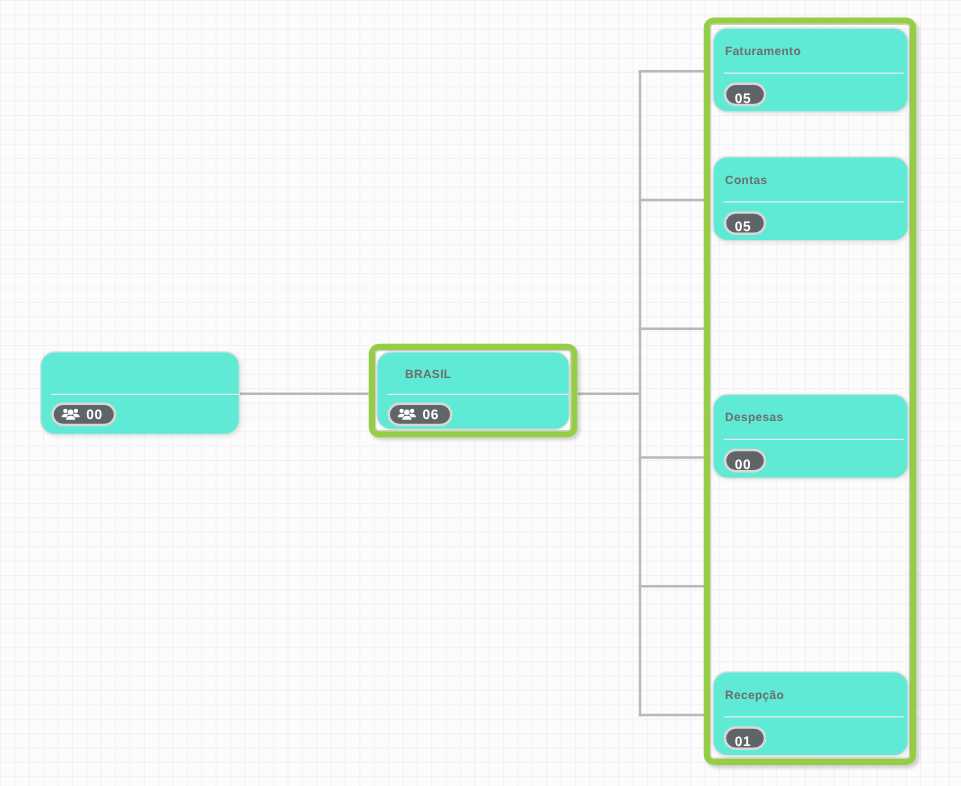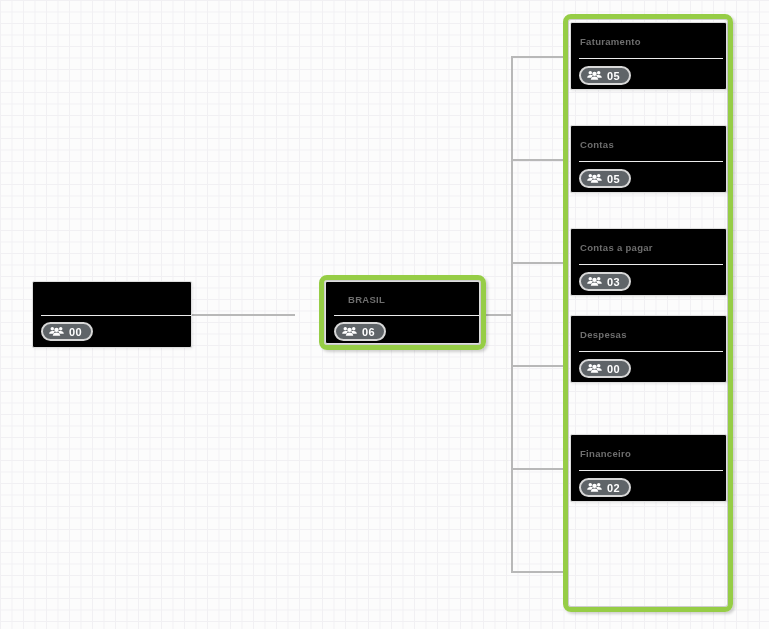--- a/index.html
+++ b/index.html
@@ -30,23 +30,23 @@
   .conn.v{width:2px;}
   #c-root-brasil{left:192px;top:314px;width:103px;}
   #c-brasil-trunk{left:462px;top:314px;width:50px;}
   #c-trunk{left:511px;top:56px;height:517px;}
   .stub{left:511px;width:53px;}
   #stub-0{top:56px;}  #stub-1{top:159px;} #stub-2{top:262px;}
   #stub-3{top:365px;} #stub-4{top:468px;} #stub-5{top:571px;}
   
   .card{
     position:absolute;
-    background:#000000;
+    background:#5eead4;
     border:1px solid var(--card-border);
-    border-radius:2px;
+    border-radius:12px;
     box-shadow:1px 1px 3px rgba(0,0,0,.08);
   }
   .card .title{
     position:absolute;top:12px;left:9px;
     font-size:9.5px;font-weight:600;letter-spacing:.3px;
     color:var(--title-color);white-space:nowrap;
   }
   .card .divider{
     position:absolute;left:8px;right:0;height:1px;
     background:var(--divider);
@@ -66,31 +66,31 @@
   #node-root{left:32px;top:281px;width:160px;height:67px;}
   #node-root .divider{top:33px;}
   #node-root .badge{top:40px;}
   
   .green-wrap{
     position:absolute;
     border:5px solid var(--selection-green);
     border-radius:8px;
     box-shadow:inset 0 0 0 1px #cdcdcd, 2px 2px 3px rgba(0,0,0,.18);
   }
-  #brasil-wrap{left:295px;top:275px;width:167px;height:75px;margin-left:24px;}
+  #brasil-wrap{left:295px;top:275px;width:167px;height:75px;}
   #node-brasil{left:1px;top:1px;width:155px;height:63px;box-shadow:none;}
   #node-brasil .title{top:12px;left:22px;}
   #node-brasil .divider{top:33px;left:8px;right:0;}
   #node-brasil .badge{top:40px;}
   
   #dept-wrap{left:563px;top:14px;width:170px;height:598px;}
   .dept{left:2px;width:157px;height:68px;}
   .dept .title{top:13px;}
   .dept .divider{top:35px;left:8px;right:3px;}
-  .dept .badge{top:43px;}
+  .dept .badge{top:43px;flex-direction:column;}
 </style>
 </head>
 <body>
 
 <div style="position:absolute;inset:0;">
 
   <div class="conn h" id="c-root-brasil"></div>
   <div class="conn h" id="c-brasil-trunk"></div>
   <div class="conn v" id="c-trunk"></div>
   <div class="conn h stub" id="stub-0"></div>
@@ -160,63 +160,48 @@
             <circle cx="12.6" cy="2.9" r="1.9"></circle>
           <path d="M3.4 5.5C1.5 5.5.2 6.6 0 8.4h4.7c.2-1.2.9-2 1.7-2.5-.8-.3-1.8-.4-3-.4z"></path>
           <path d="M12.6 5.5c1.9 0 3.2 1.1 3.4 2.9h-4.7c-.2-1.2-.9-2-1.7-2.5.8-.3 1.8-.4 3-.4z"></path>
           <circle cx="8" cy="4.2" r="2.4"></circle>
           <path d="M8 7.1c-2.3 0-3.9 1.3-4.1 3.6h8.2C11.9 8.4 10.3 7.1 8 7.1z"></path>
         </svg>
         <span>05</span>
       </div>
     </div>
 
-    <div class="card dept" style="top:209px">
-      <div class="title">Contas a pagar</div>
-      <div class="divider"></div>
-      <div class="badge">
-        <svg width="15" height="11" viewBox="0 0 16 12" fill="#fff">
-          <circle cx="3.4" cy="2.9" r="1.9"></circle>
-            <circle cx="12.6" cy="2.9" r="1.9"></circle>
-          <path d="M3.4 5.5C1.5 5.5.2 6.6 0 8.4h4.7c.2-1.2.9-2 1.7-2.5-.8-.3-1.8-.4-3-.4z"></path>
-          <path d="M12.6 5.5c1.9 0 3.2 1.1 3.4 2.9h-4.7c-.2-1.2-.9-2-1.7-2.5.8-.3 1.8-.4 3-.4z"></path>
-          <circle cx="8" cy="4.2" r="2.4"></circle>
-          <path d="M8 7.1c-2.3 0-3.9 1.3-4.1 3.6h8.2C11.9 8.4 10.3 7.1 8 7.1z"></path>
-        </svg>
-        <span>03</span>
-      </div>
-    </div>
 
     <div class="card dept" style="top:296px">
       <div class="title">Despesas</div>
       <div class="divider"></div>
       <div class="badge">
         <svg width="15" height="11" viewBox="0 0 16 12" fill="#fff">
           <circle cx="3.4" cy="2.9" r="1.9"></circle>
             <circle cx="12.6" cy="2.9" r="1.9"></circle>
           <path d="M3.4 5.5C1.5 5.5.2 6.6 0 8.4h4.7c.2-1.2.9-2 1.7-2.5-.8-.3-1.8-.4-3-.4z"></path>
           <path d="M12.6 5.5c1.9 0 3.2 1.1 3.4 2.9h-4.7c-.2-1.2-.9-2-1.7-2.5.8-.3 1.8-.4 3-.4z"></path>
           <circle cx="8" cy="4.2" r="2.4"></circle>
           <path d="M8 7.1c-2.3 0-3.9 1.3-4.1 3.6h8.2C11.9 8.4 10.3 7.1 8 7.1z"></path>
         </svg>
         <span>00</span>
       </div>
     </div>
 
-    <div class="card dept" style="top:415px">
-      <div class="title">Financeiro</div>
-      <div class="divider"></div>
-      <div class="badge">
-        <svg width="15" height="11" viewBox="0 0 16 12" fill="#fff">
-          <circle cx="3.4" cy="2.9" r="1.9"></circle>
-            <circle cx="12.6" cy="2.9" r="1.9"></circle>
-          <path d="M3.4 5.5C1.5 5.5.2 6.6 0 8.4h4.7c.2-1.2.9-2 1.7-2.5-.8-.3-1.8-.4-3-.4z"></path>
-          <path d="M12.6 5.5c1.9 0 3.2 1.1 3.4 2.9h-4.7c-.2-1.2-.9-2-1.7-2.5.8-.3 1.8-.4 3-.4z"></path>
-          <circle cx="8" cy="4.2" r="2.4"></circle>
-          <path d="M8 7.1c-2.3 0-3.9 1.3-4.1 3.6h8.2C11.9 8.4 10.3 7.1 8 7.1z"></path>
-        </svg>
-        <span>02</span>
-      </div>
-    </div>
-
+
+    <div class="card dept" style="top:518px">
+      <div class="title">Recepção</div>
+      <div class="divider"></div>
+      <div class="badge">
+        <svg width="15" height="11" viewBox="0 0 16 12" fill="#fff">
+          <circle cx="3.4" cy="2.9" r="1.9"></circle>
+            <circle cx="12.6" cy="2.9" r="1.9"></circle>
+          <path d="M3.4 5.5C1.5 5.5.2 6.6 0 8.4h4.7c.2-1.2.9-2 1.7-2.5-.8-.3-1.8-.4-3-.4z"></path>
+          <path d="M12.6 5.5c1.9 0 3.2 1.1 3.4 2.9h-4.7c-.2-1.2-.9-2-1.7-2.5.8-.3 1.8-.4 3-.4z"></path>
+          <circle cx="8" cy="4.2" r="2.4"></circle>
+          <path d="M8 7.1c-2.3 0-3.9 1.3-4.1 3.6h8.2C11.9 8.4 10.3 7.1 8 7.1z"></path>
+        </svg>
+        <span>01</span>
+      </div>
+    </div>
 
   </div>
 </div>
 
 </body></html>

